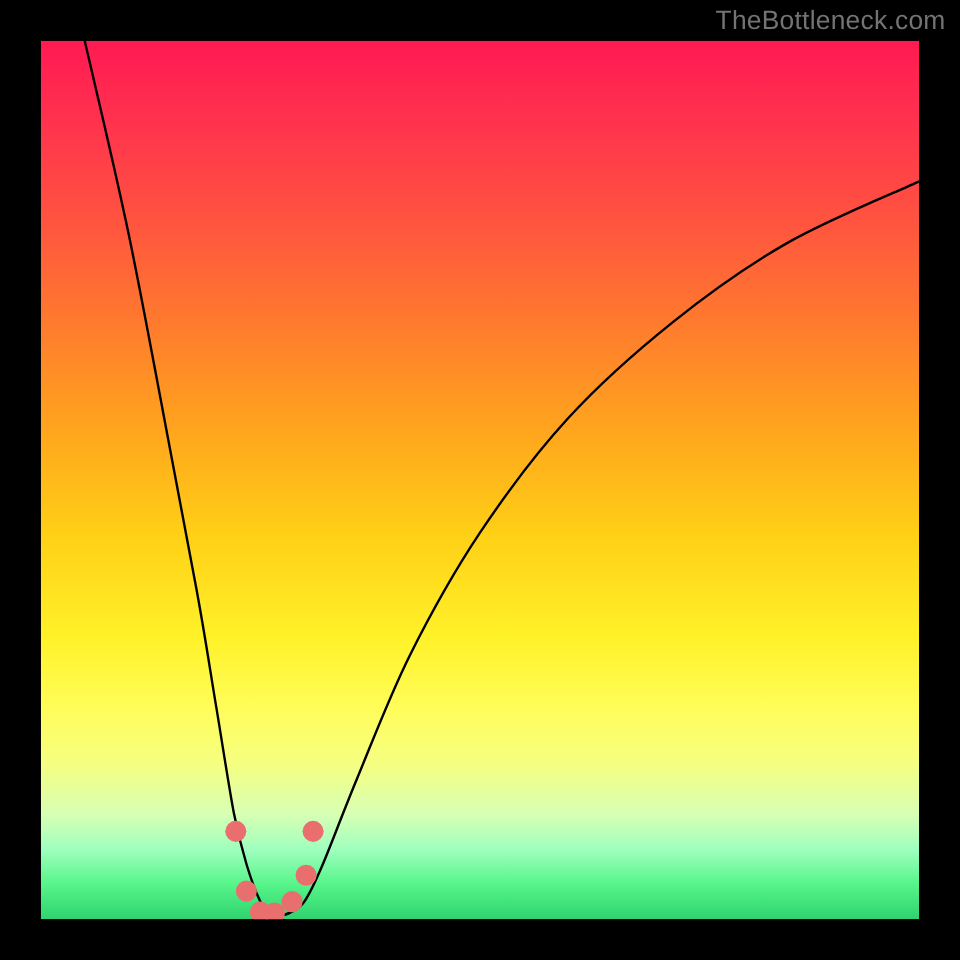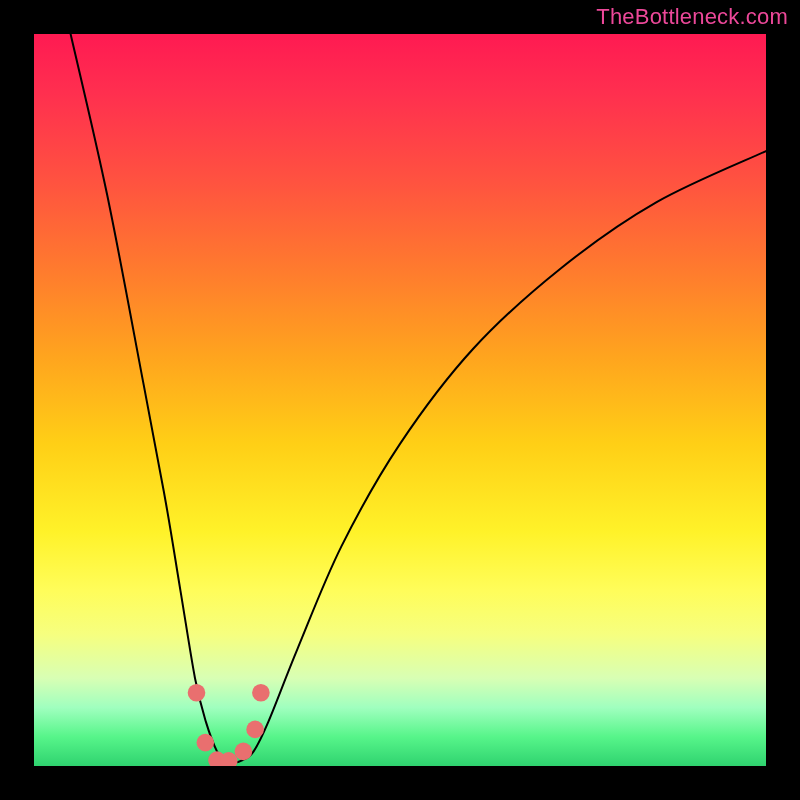--- a/index.html
+++ b/index.html
@@ -44,21 +44,21 @@
       #d8ffb4 88%,
       #a0ffbf 92%,
       #57f58a 96%,
       #2fd36f 100%
     );
   }
   .watermark {
     position: absolute;
     top: 4px;
     right: 12px;
-    color: #ec4899;
+    color: #737373;
     font-size: 22px;
     letter-spacing: 0.2px;
     font-weight: 500;
     user-select: none;
   }
   svg.curve {
     position: absolute;
     inset: 0;
     width: 100%;
     height: 100%;

